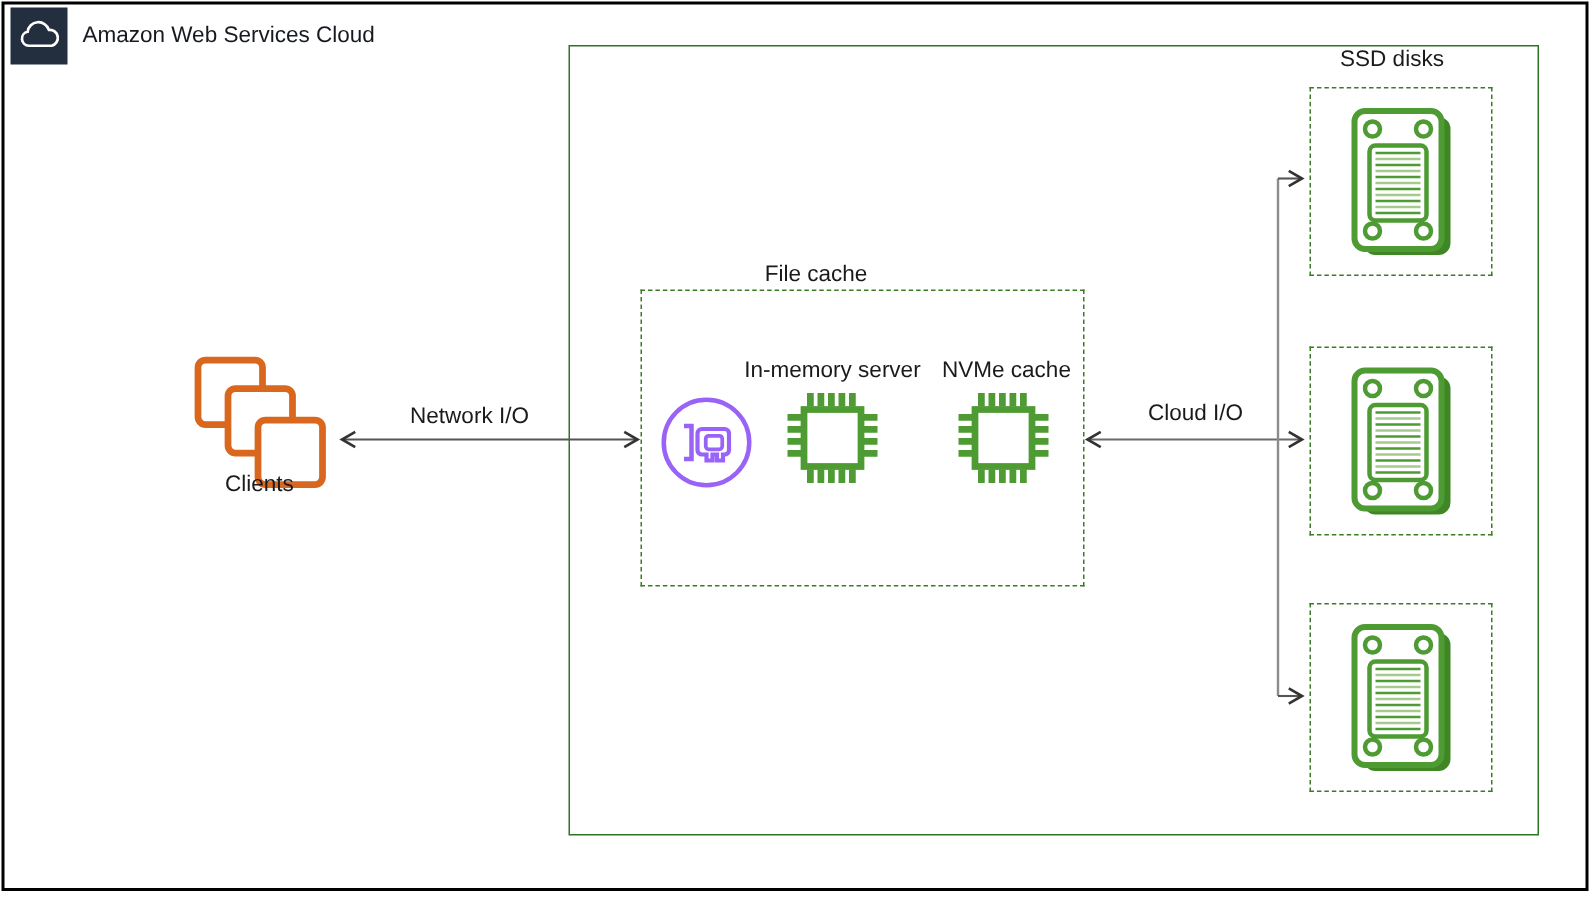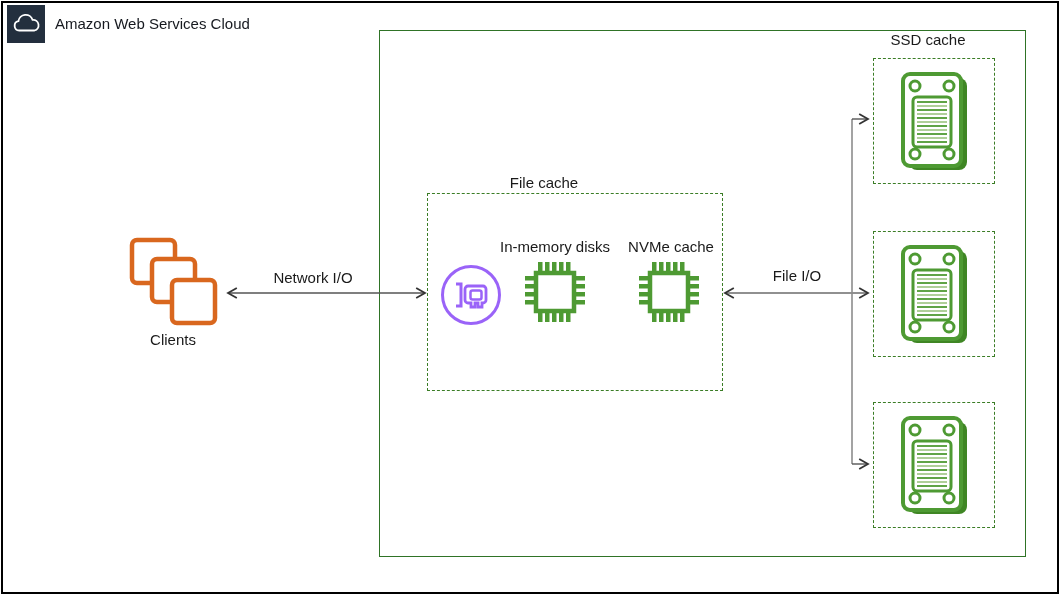--- a/index.html
+++ b/index.html
@@ -39,36 +39,36 @@
   </div>
   <div class="hdr-title">Amazon Web Services Cloud</div>
 
   <div class="fsx-box"></div>
 
   <svg style="position:absolute;left:127px;top:235px;" width="95" height="95" viewBox="0 0 95 95">
     <rect x="5" y="5" width="43" height="43" rx="5" fill="#ffffff" stroke="#D9671E" stroke-width="4.5"></rect>
     <rect x="25" y="24" width="43" height="43" rx="5" fill="#ffffff" stroke="#D9671E" stroke-width="4.5"></rect>
     <rect x="45" y="45" width="43" height="43" rx="5" fill="#ffffff" stroke="#D9671E" stroke-width="4.5"></rect>
   </svg>
-  <div class="lbl center" style="left:113px;top:331px;width:120px;">Clients</div>
+  <div class="lbl center" style="left:113px;top:314px;width:120px;">Clients</div>
 
   <div class="lbl center" style="left:243px;top:269px;width:140px;text-align:center;">Network I/O</div>
-  <div class="lbl center" style="left:737px;top:267px;width:120px;">File I/O</div>
+  <div class="lbl center" style="left:737px;top:267px;width:120px;">Cloud I/O</div>
 
   <div class="lbl center" style="left:474px;top:174px;width:140px;">File cache</div>
   <div class="dashed fileserver-box"></div>
 
   <svg style="position:absolute;left:439px;top:263px;" width="64" height="64" viewBox="0 0 64 64">
     <circle cx="32" cy="32" r="28.5" fill="none" stroke="#9A63F8" stroke-width="3"></circle>
     <path d="M17,21 h5 v22 h-5" fill="none" stroke="#9A63F8" stroke-width="3"></path>
     <path d="M29,23 h15 a3,3 0 0 1 3,3 v11 a3,3 0 0 1 -3,3 h-1 v4 h-4 v-4 h-3 v4 h-4 v-4 h-3 a3,3 0 0 1 -3,-3 v-11 a3,3 0 0 1 3,-3 z" fill="none" stroke="#9A63F8" stroke-width="2.8"></path>
     <rect x="31.5" y="27.5" width="11" height="9" rx="2" fill="none" stroke="#9A63F8" stroke-width="2.5"></rect>
   </svg>
 
-  <div class="lbl center" style="left:485px;top:238px;width:140px;">In-memory disks</div>
+  <div class="lbl center" style="left:485px;top:238px;width:140px;">In-memory server</div>
   <div class="lbl center" style="left:601px;top:238px;width:140px;">NVMe cache</div>
 
   <svg style="position:absolute;left:523px;top:260px;" width="64" height="64" viewBox="0 0 64 64">
     <g fill="#4E9A33">
       <rect x="15" y="2" width="4.5" height="9"></rect>
         <rect x="22" y="2" width="4.5" height="9"></rect>
       <rect x="29" y="2" width="4.5" height="9"></rect>
         <rect x="36" y="2" width="4.5" height="9"></rect>
       <rect x="43" y="2" width="4.5" height="9"></rect>
       <rect x="15" y="53" width="4.5" height="9"></rect>
@@ -104,21 +104,21 @@
       <rect x="2" y="32" width="9" height="4.5"></rect>
         <rect x="2" y="40" width="9" height="4.5"></rect>
       <rect x="53" y="16" width="9" height="4.5"></rect>
         <rect x="53" y="24" width="9" height="4.5"></rect>
       <rect x="53" y="32" width="9" height="4.5"></rect>
         <rect x="53" y="40" width="9" height="4.5"></rect>
     </g>
     <rect x="13" y="13" width="38" height="38" fill="#ffffff" stroke="#4E9A33" stroke-width="4.5"></rect>
   </svg>
 
-  <div class="lbl center" style="left:858px;top:31px;width:140px;">SSD cache</div>
+  <div class="lbl center" style="left:858px;top:31px;width:140px;">SSD disks</div>
 
   <div class="dashed disk-box" style="top:58px;">
     <svg class="disk-icon" width="68" height="100" viewBox="0 0 68 100">
       <rect x="9" y="7" width="58" height="92" rx="8" fill="#3F8624"></rect>
       <rect x="3" y="3" width="58" height="92" rx="7" fill="#ffffff" stroke="#4E9A33" stroke-width="4"></rect>
       <circle cx="15" cy="15" r="5" fill="#ffffff" stroke="#4E9A33" stroke-width="3"></circle>
       <circle cx="49" cy="15" r="5" fill="#ffffff" stroke="#4E9A33" stroke-width="3"></circle>
       <circle cx="15" cy="83" r="5" fill="#ffffff" stroke="#4E9A33" stroke-width="3"></circle>
       <circle cx="49" cy="83" r="5" fill="#ffffff" stroke="#4E9A33" stroke-width="3"></circle>
       <rect x="13" y="26" width="38" height="50" rx="4" fill="#ffffff" stroke="#4E9A33" stroke-width="3"></rect>

